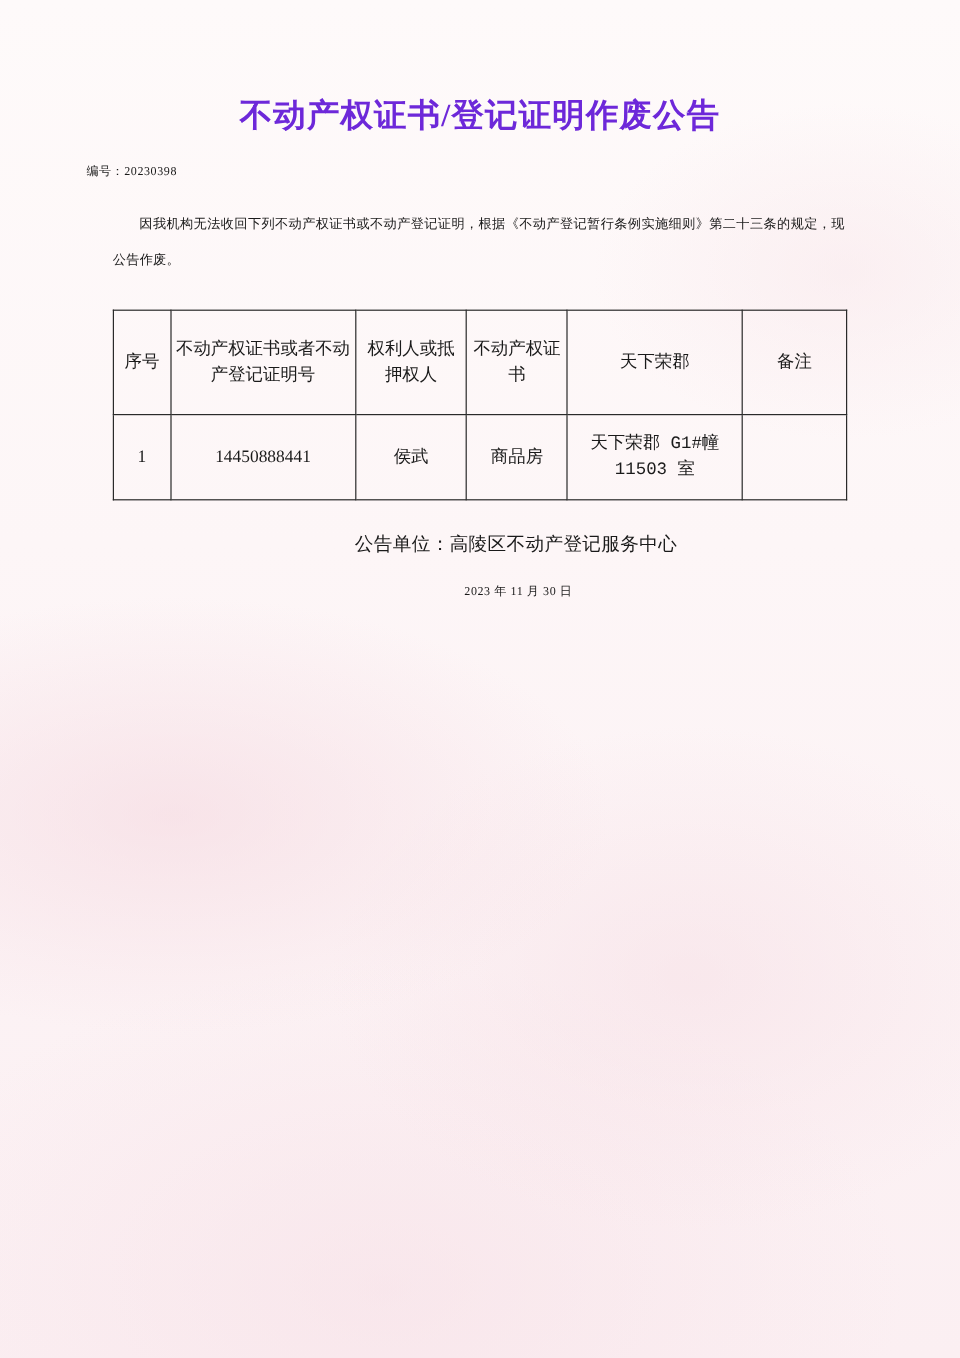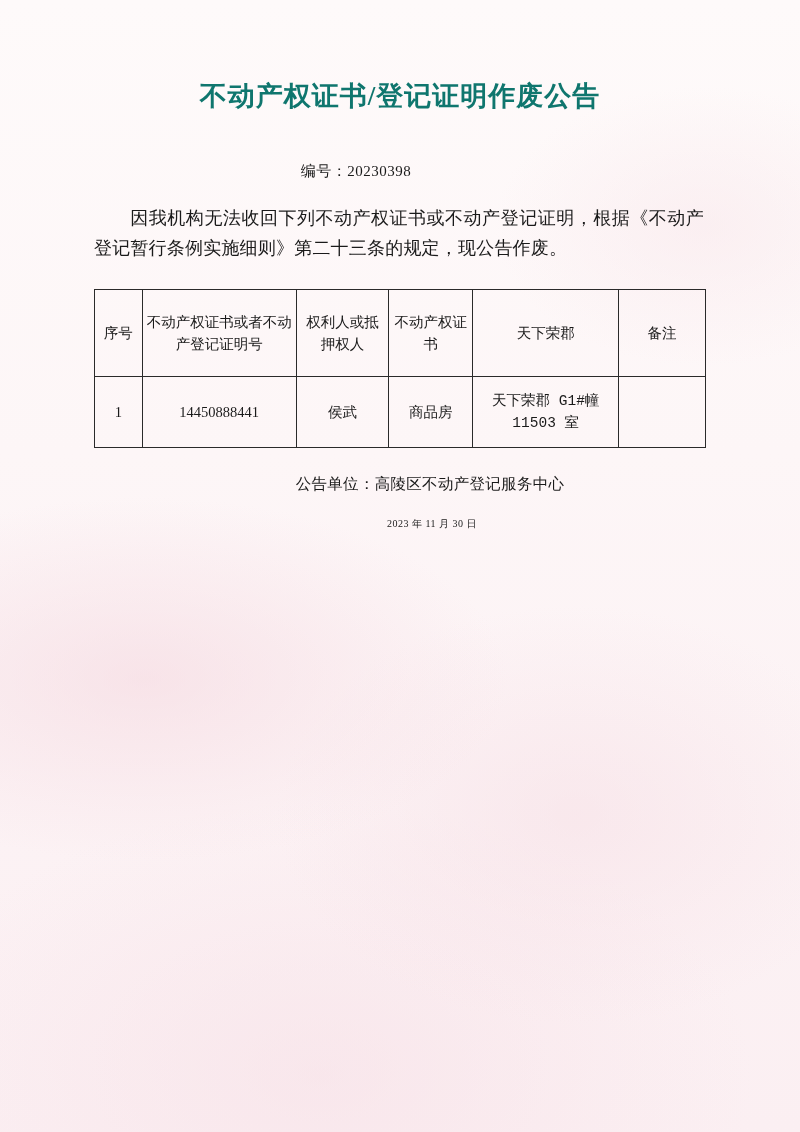--- a/index.html
+++ b/index.html
@@ -38,35 +38,35 @@
     padding: 0 72px;
   }
 
   .doc-title {
     text-align: center;
     font-size: 27px;
     font-weight: bold;
     letter-spacing: 1px;
     margin: 0;
     padding-top: 78px;
-    color: #0f766e;
+    color: #6d28d9;
     font-family: "Liberation Serif", "DejaVu Serif", serif;
   }
 
   .doc-number {
-    margin-top: 48px;
-    text-align: center;
+    margin-top: 22px;
+    text-align: left;
     padding-right: 88px;
-    font-size: 15px;
+    font-size: 10px;
     letter-spacing: 0.5px;
   }
 
   .body-text {
     margin-top: 22px;
-    font-size: 18px;
+    font-size: 11px;
     line-height: 30px;
     text-align: justify;
     padding: 0 24px 0 22px;
     letter-spacing: 0.2px;
   }
   .body-text .indent { display: inline-block; width: 2em; }
 
   .table-wrap {
     margin-top: 26px;
     padding: 0 22px;

